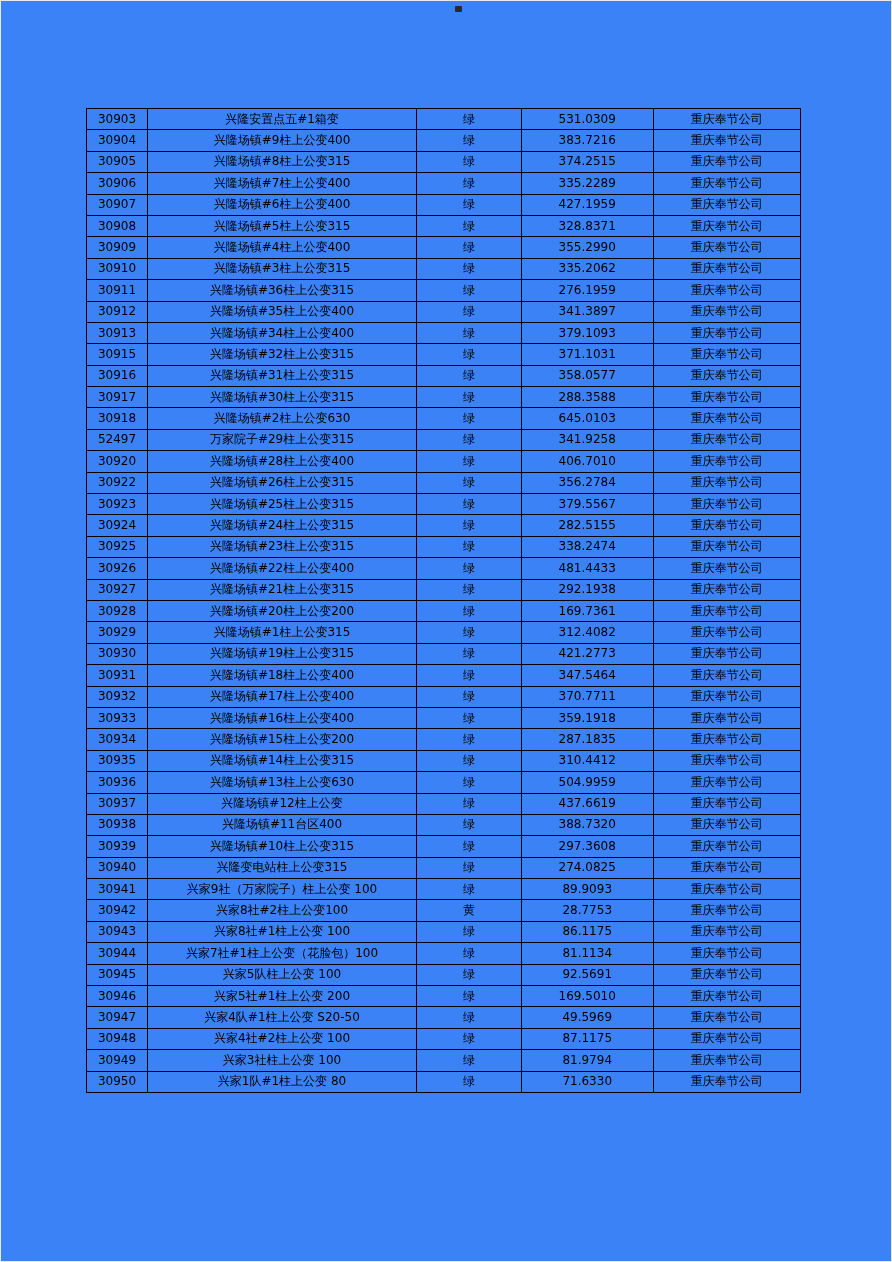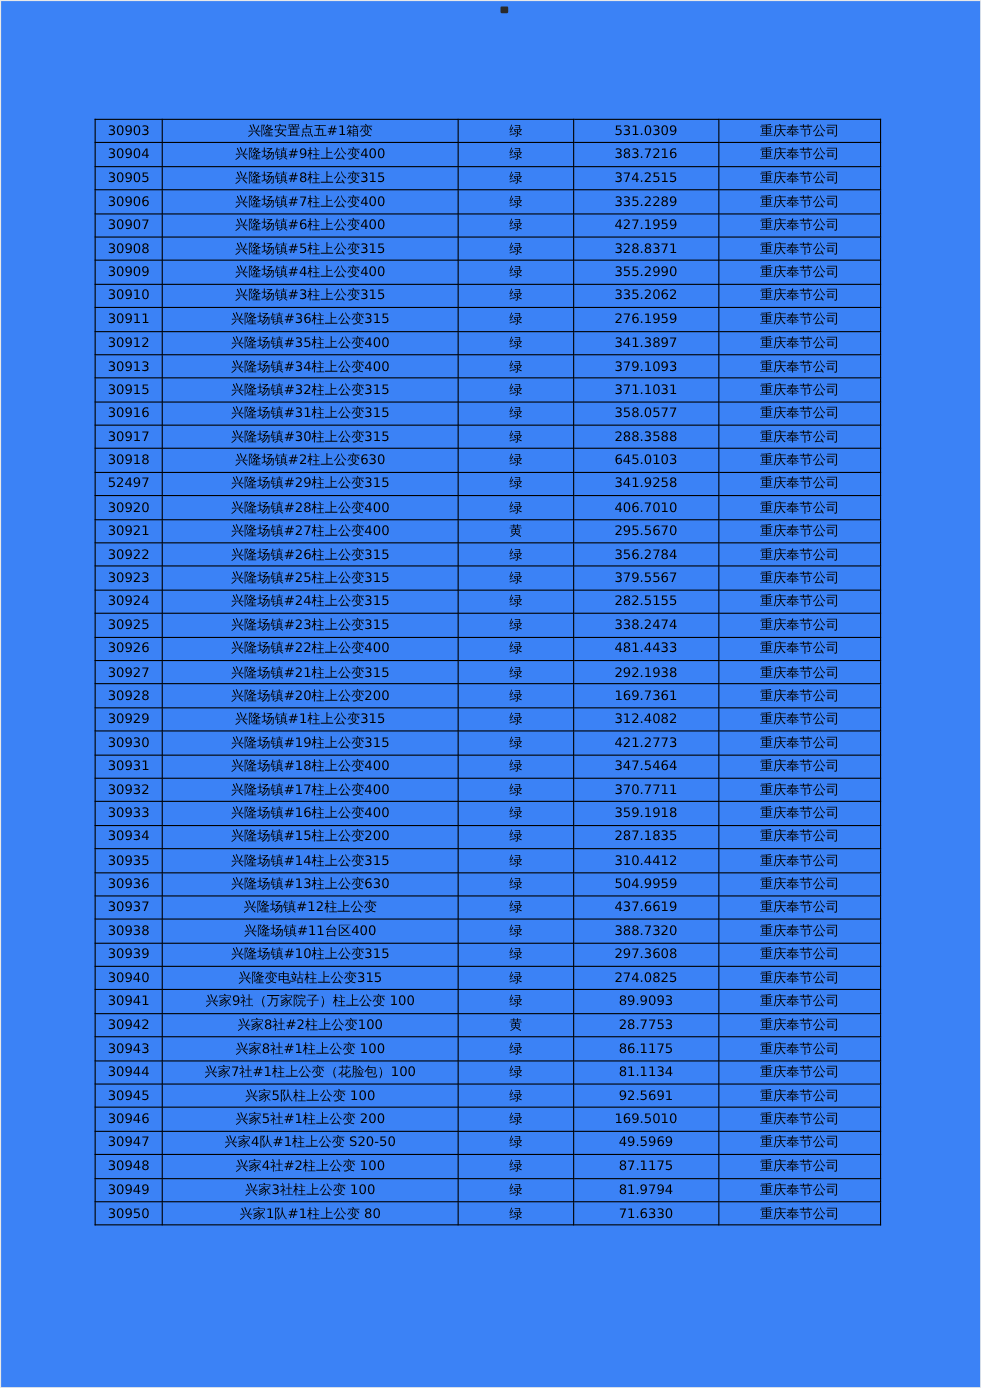--- a/index.html
+++ b/index.html
@@ -163,37 +163,30 @@
           </tr>
           <tr>
             <td class="col-id">30918</td>
             <td class="col-name">兴隆场镇#2柱上公变630</td>
             <td class="col-color">绿</td>
             <td class="col-value">645.0103</td>
             <td class="col-company">重庆奉节公司</td>
           </tr>
           <tr>
             <td class="col-id">52497</td>
-            <td class="col-name">兴隆场镇#29柱上公变315</td>
+            <td class="col-name">万家院子#29柱上公变315</td>
             <td class="col-color">绿</td>
             <td class="col-value">341.9258</td>
             <td class="col-company">重庆奉节公司</td>
           </tr>
           <tr>
             <td class="col-id">30920</td>
             <td class="col-name">兴隆场镇#28柱上公变400</td>
             <td class="col-color">绿</td>
             <td class="col-value">406.7010</td>
-            <td class="col-company">重庆奉节公司</td>
-          </tr>
-          <tr>
-            <td class="col-id">30921</td>
-            <td class="col-name">兴隆场镇#27柱上公变400</td>
-            <td class="col-color">黄</td>
-            <td class="col-value">295.5670</td>
             <td class="col-company">重庆奉节公司</td>
           </tr>
           <tr>
             <td class="col-id">30922</td>
             <td class="col-name">兴隆场镇#26柱上公变315</td>
             <td class="col-color">绿</td>
             <td class="col-value">356.2784</td>
             <td class="col-company">重庆奉节公司</td>
           </tr>
           <tr>

